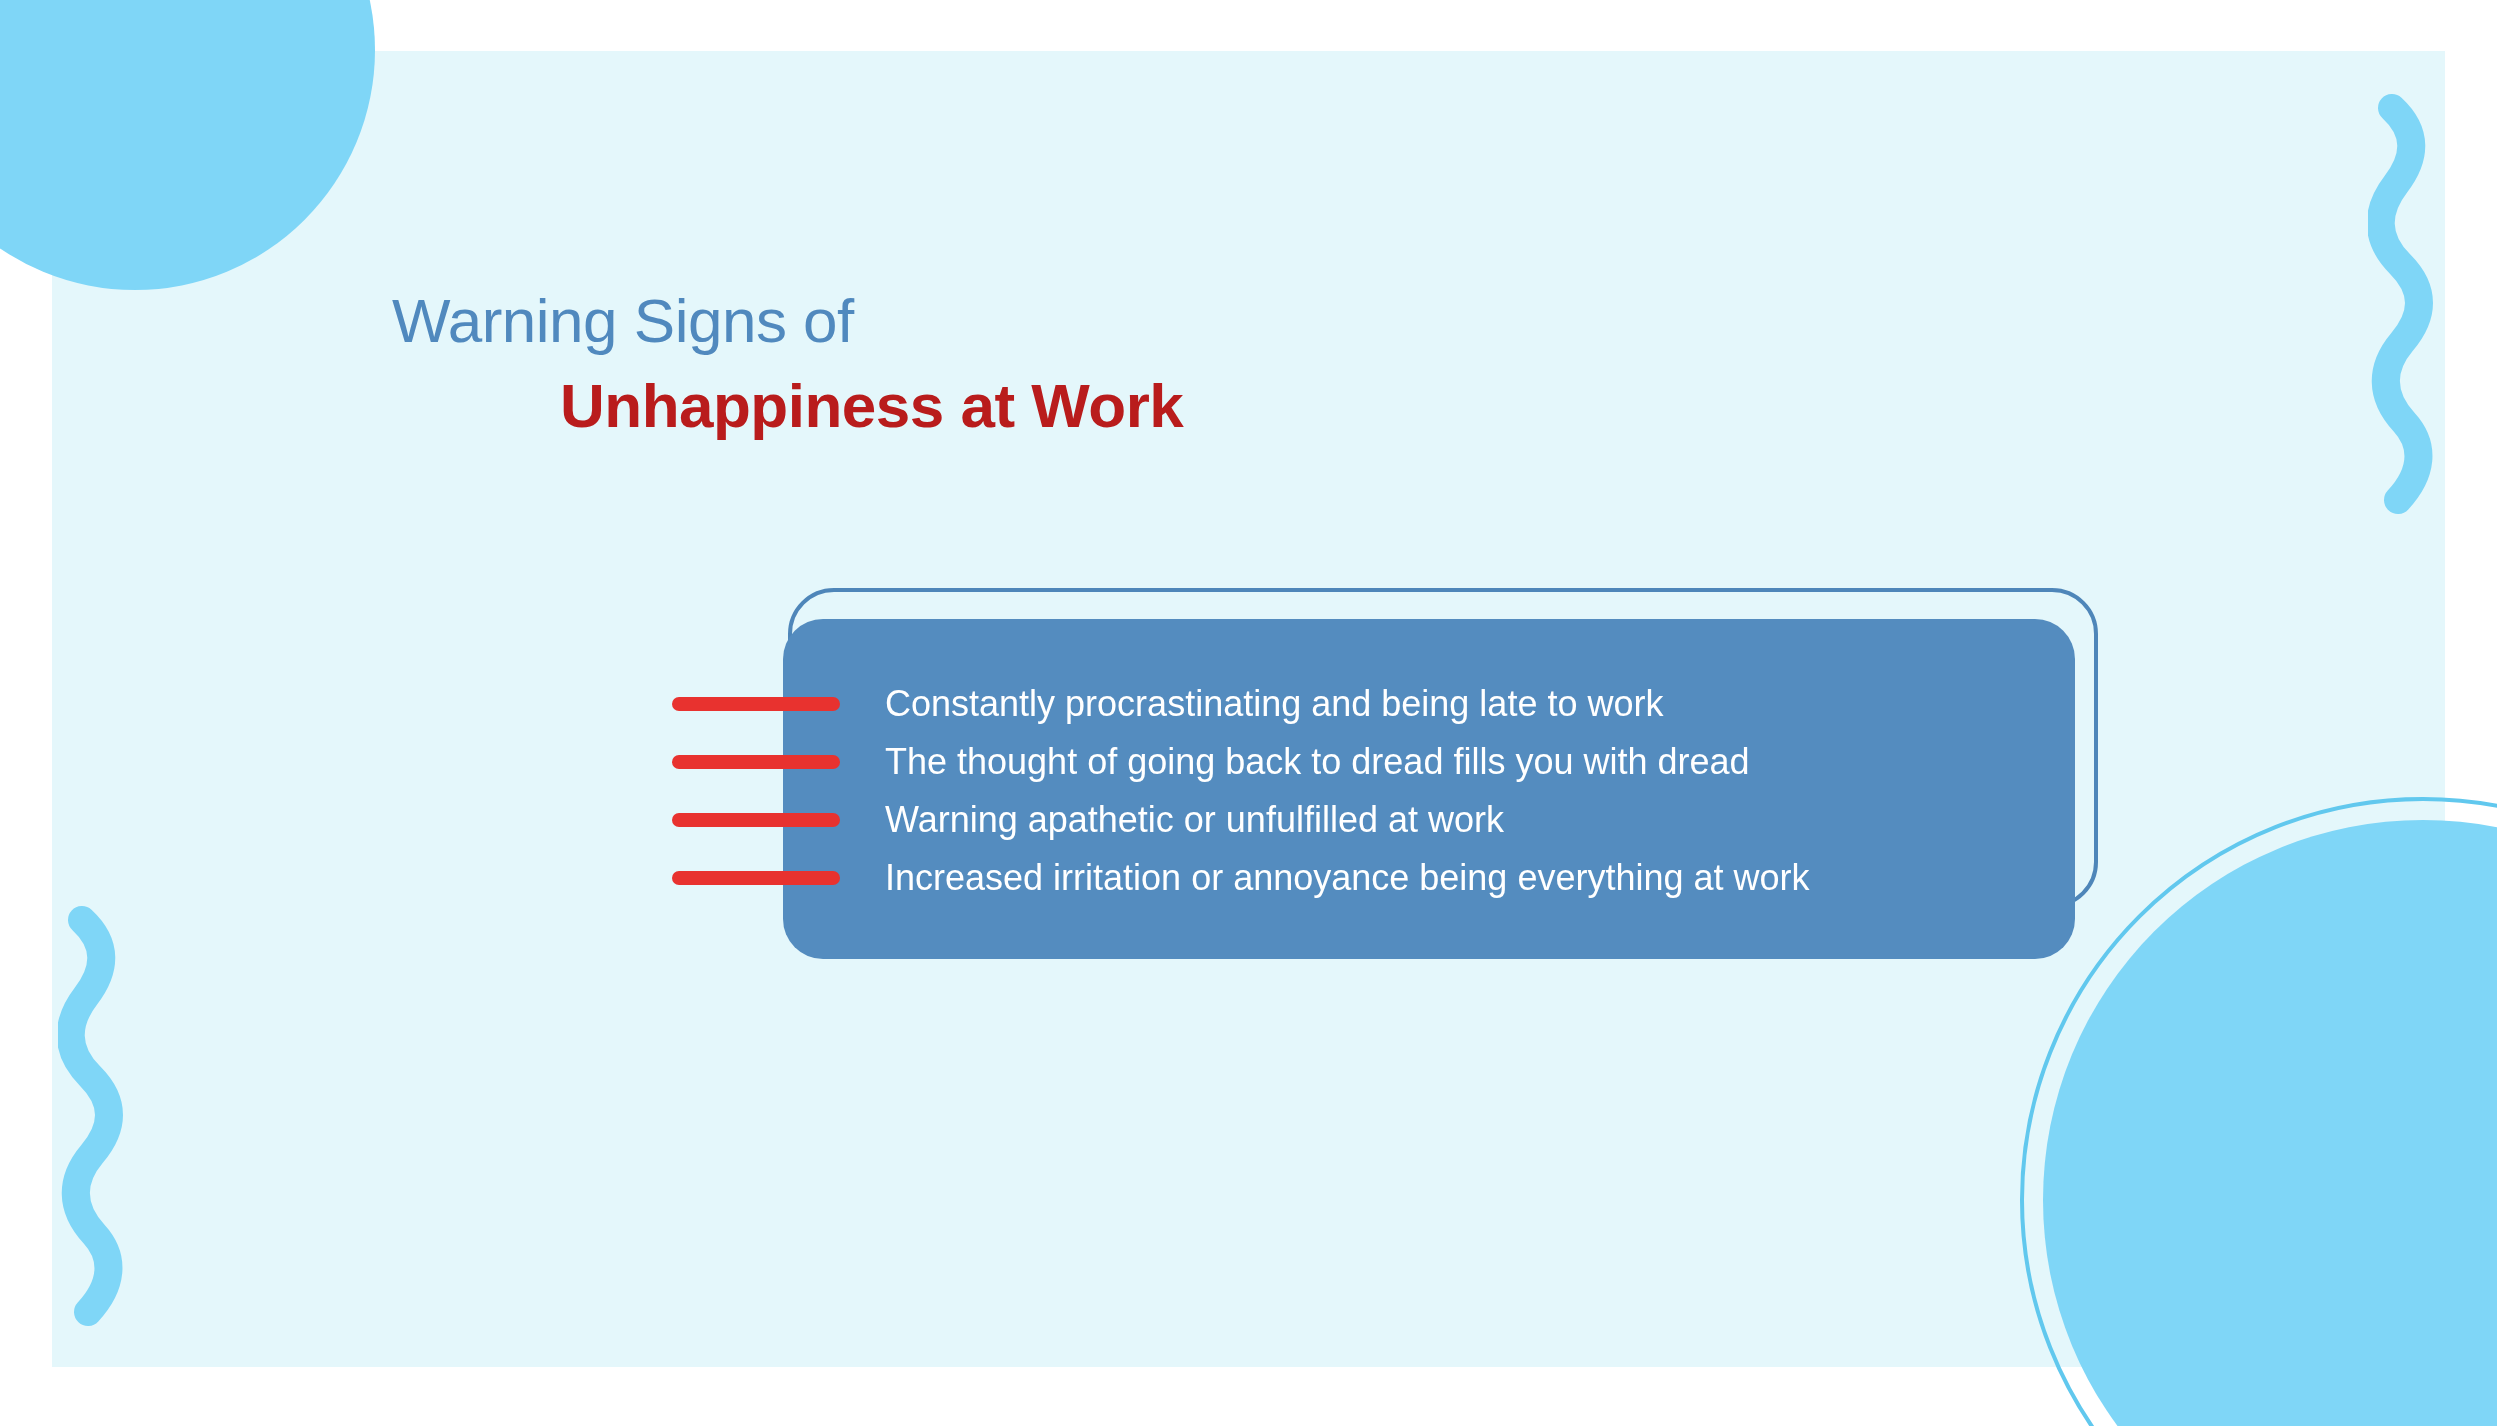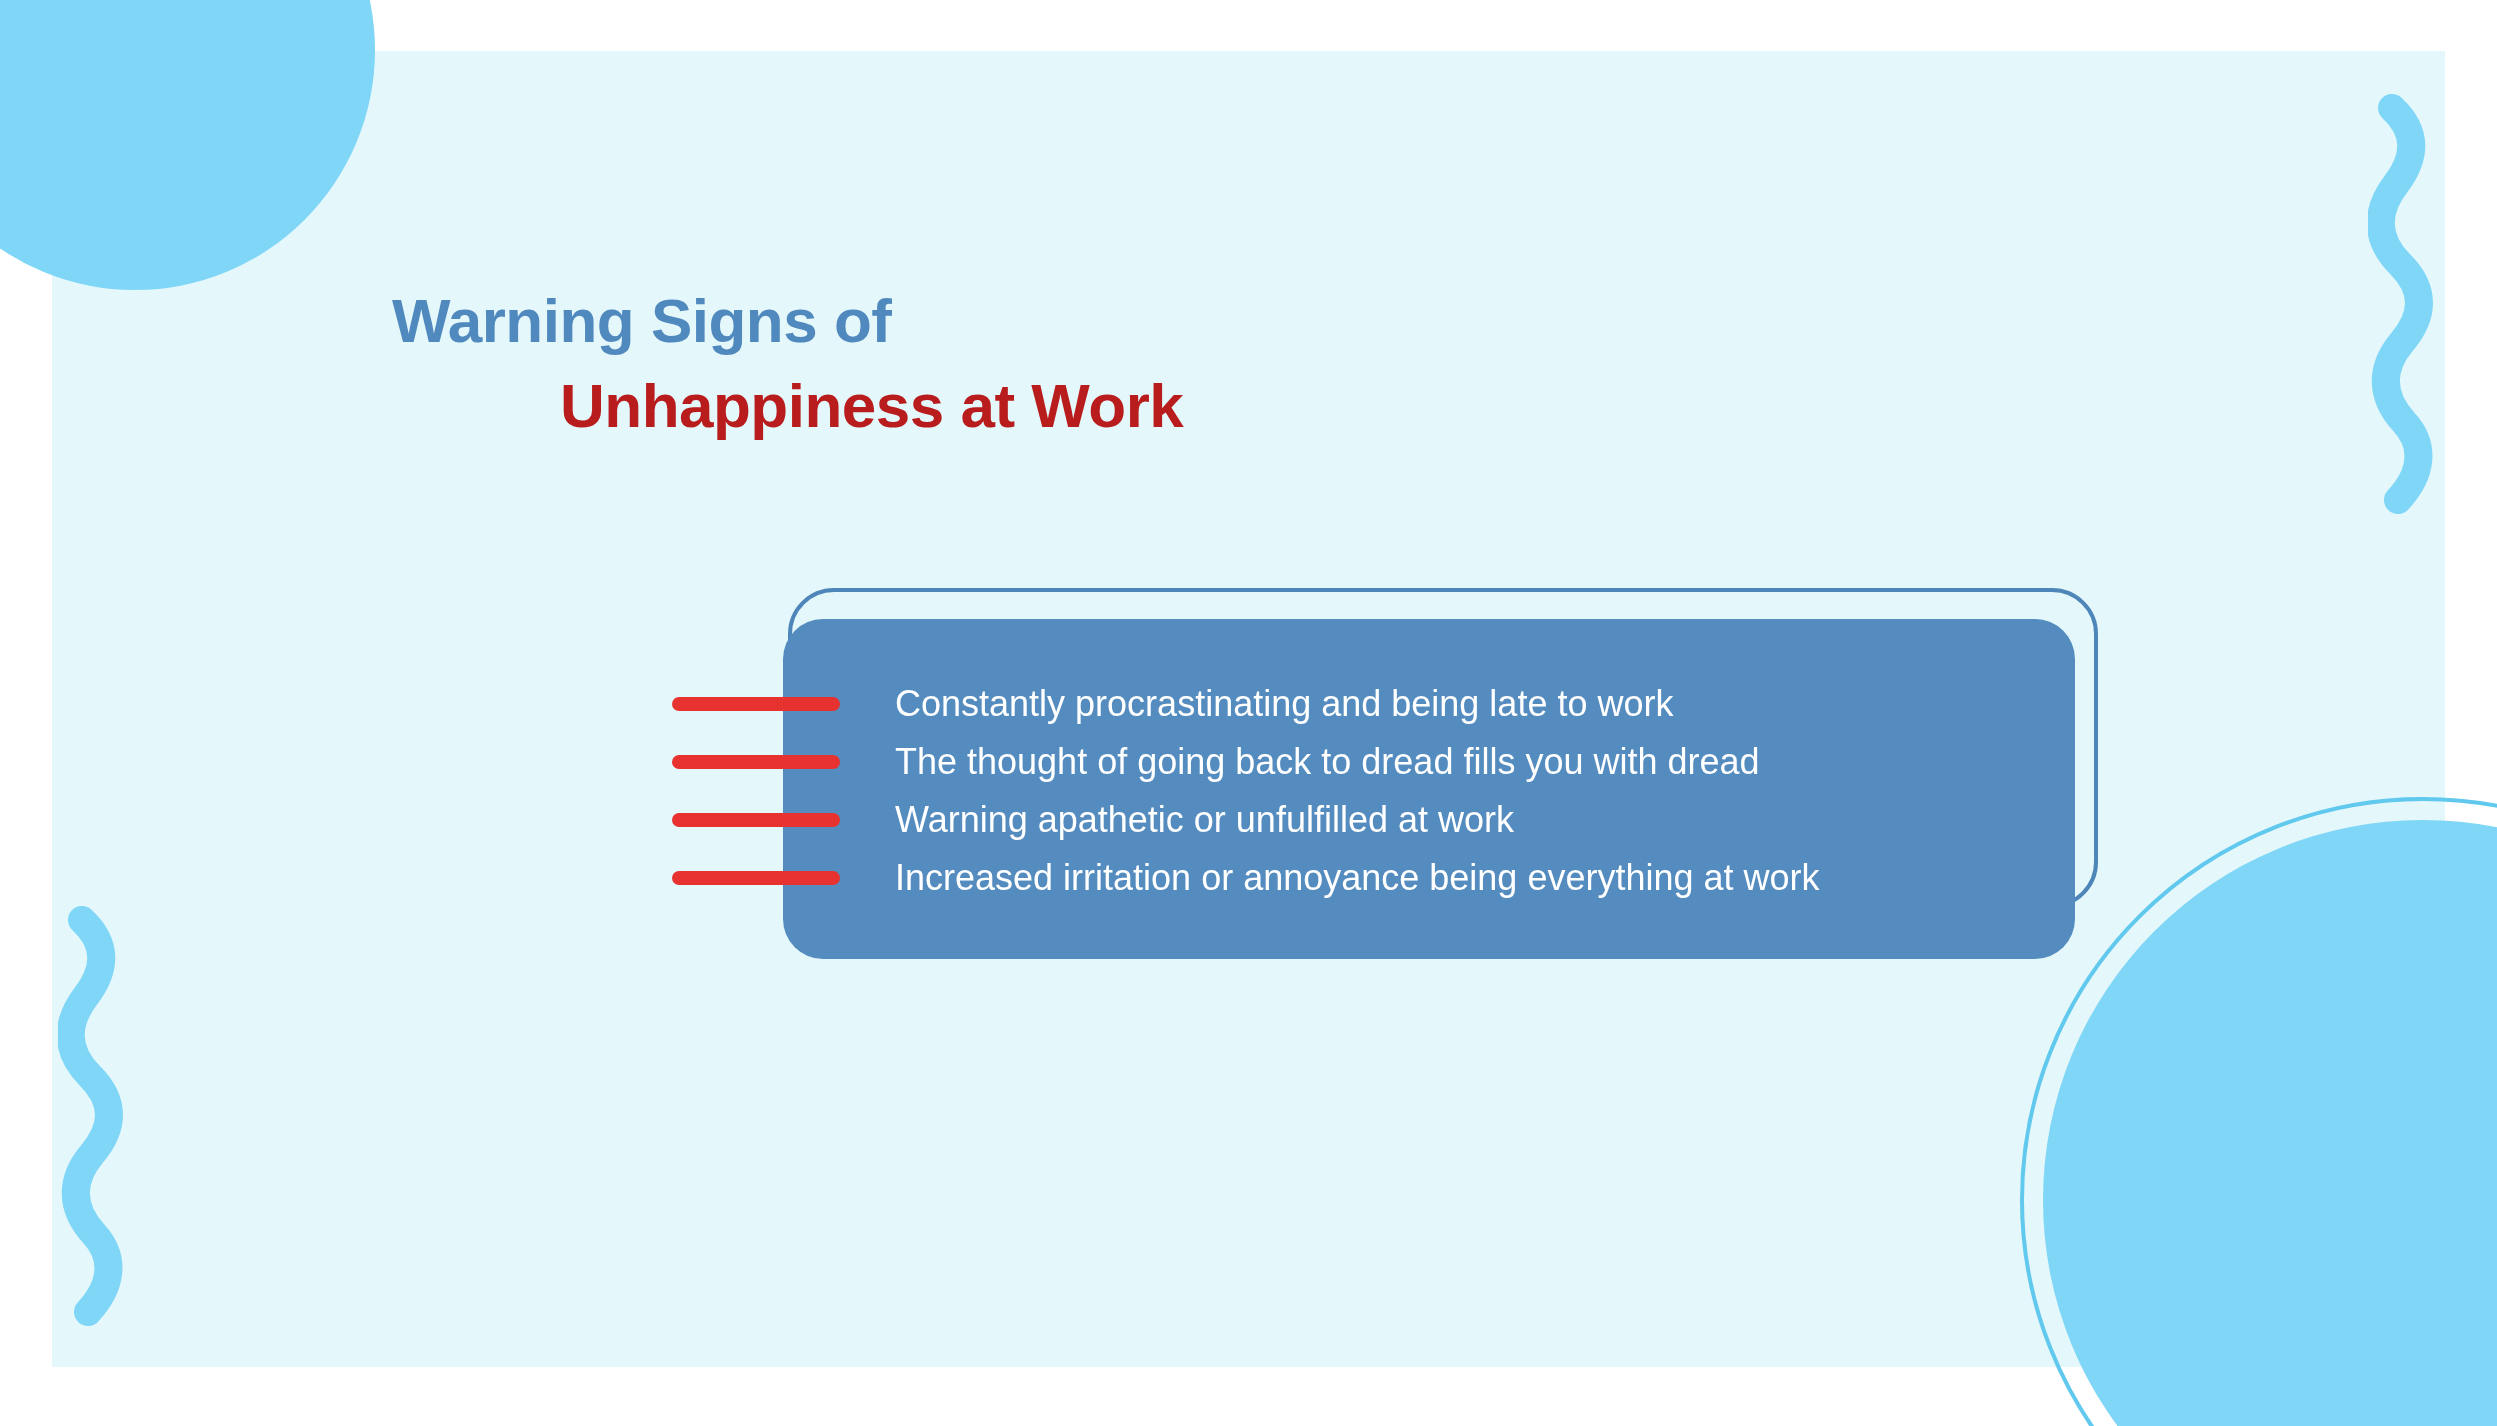--- a/index.html
+++ b/index.html
@@ -70,21 +70,21 @@
 
   
   .title-block {
     position: absolute;
     left: 392px;
     top: 288px;
     width: 1500px;
   }
   .title-line1 {
     font-size: 62px;
-    font-weight: bold;
+    font-weight: normal;
     color: #5089be;
     letter-spacing: -0.5px;
     line-height: 1.05;
     white-space: nowrap;
   }
   .title-line2 {
     font-size: 62px;
     font-weight: bold;
     color: #b91c1c;
     letter-spacing: -0.5px;
@@ -118,21 +118,21 @@
     left: 0px;
     top: 31px;
     width: 1292px;
     height: 340px;
     background: #548cbf;
     border-radius: 40px;
   }
 
   .card-list {
     position: absolute;
-    left: 112px;
+    left: 102px;
     top: 56px;
     width: 1160px;
   }
   .list-row {
     height: 58px;
     line-height: 58px;
     color: #ffffff;
     font-size: 36px;
     white-space: nowrap;
     font-family: "Liberation Sans", sans-serif;

